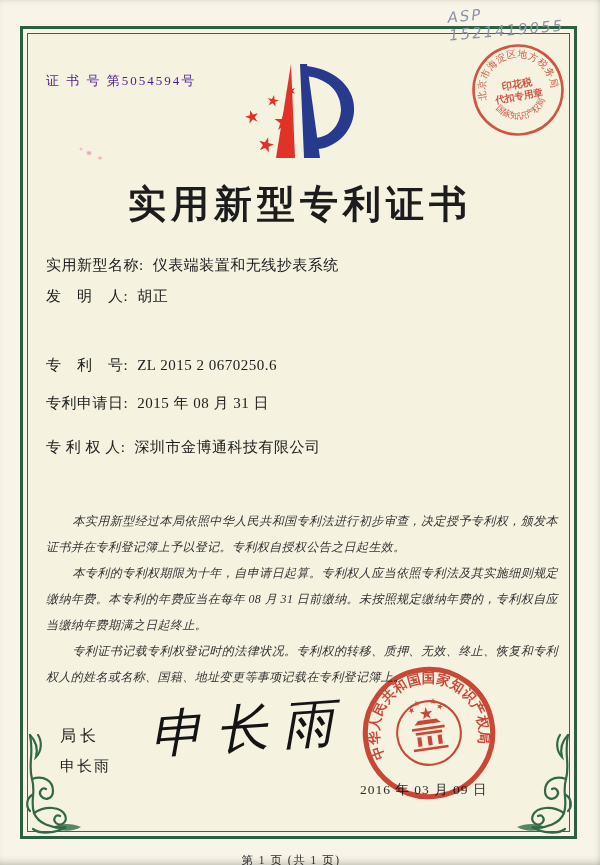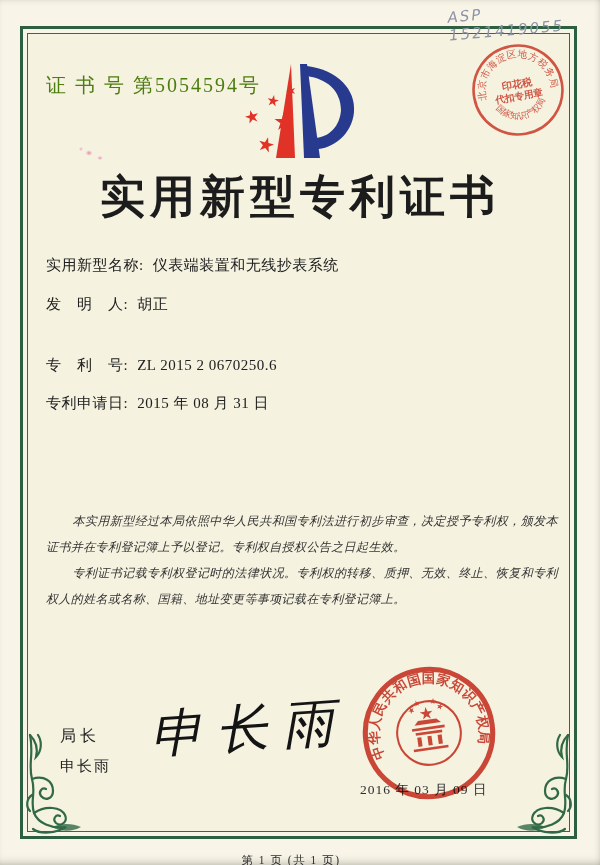--- a/index.html
+++ b/index.html
@@ -4,26 +4,26 @@
 <style>
   html,body{margin:0;padding:0;background:#e8e6da;}
   .page{
     position:relative;width:600px;height:865px;margin:0 auto;
     background:#f8f5e8;overflow:hidden;
     font-family:"Liberation Serif","DejaVu Serif",serif;color:#222;
     box-shadow:inset 0 -7px 9px -6px rgba(60,60,50,.35), inset -5px 0 7px -6px rgba(60,60,50,.25), inset 0 5px 7px -6px rgba(60,60,50,.2);
   }
   .frame-outer{position:absolute;left:20px;top:26px;right:23px;bottom:26px;border:3px solid #2d5f41;}
   .frame-inner{position:absolute;left:4px;top:4px;right:4px;bottom:4px;border:1px solid #36694a;background:#f5f2e0;}
-  .cert-number{position:absolute;left:46px;top:72px;font-size:20px;letter-spacing:2px;color:#4d7c0f;}
+  .cert-number{position:absolute;left:46px;top:72px;font-size:13px;letter-spacing:2px;color:#4c1d95;}
   .logo{position:absolute;left:228px;top:50px;width:150px;height:115px;}
-  .title{position:absolute;left:0;right:0;top:167px;text-align:center;font-size:45px;font-weight:bold;letter-spacing:5px;color:#1c1c1c;}
+  .title{position:absolute;left:0;right:0;top:179px;text-align:center;font-size:38px;font-weight:bold;letter-spacing:5px;color:#1c1c1c;}
   .field{position:absolute;left:46px;font-size:15px;color:#202020;letter-spacing:.5px;white-space:nowrap;}
   .field .fv{margin-left:9px;text-align:center;}
-  .f0{top:256px}.f1{top:295px}.f2{top:356px}.f3{top:394px}.f4{top:438px}.f5{top:484px}
+  .f0{top:256px}.f1{top:287px}.f2{top:356px}.f3{top:394px}.f4{top:438px}.f5{top:484px}
   .body-text{position:absolute;left:46px;width:512px;top:508px;font-size:12px;line-height:26px;color:#333;font-style:italic;text-align:justify;letter-spacing:.4px;}
   .body-text p{margin:0;text-indent:2.2em;}
   .sig-title{position:absolute;left:60px;top:726px;font-size:16px;letter-spacing:4px;color:#1f1f1f;}
   .sig-name{position:absolute;left:60px;top:757px;font-size:15px;letter-spacing:2px;color:#1f1f1f;}
   .sig-script{position:absolute;left:150px;top:694px;font-size:52px;letter-spacing:14px;color:#141414;font-style:italic;transform:rotate(-4deg);white-space:nowrap;}
   .seal-date{position:absolute;left:360px;top:781px;font-size:13.5px;letter-spacing:1px;color:#2e2e2e;z-index:2;}
   .office-seal{position:absolute;left:352px;top:656px;width:154px;height:154px;mix-blend-mode:multiply;opacity:.92;z-index:3;}
   .tax-stamp{position:absolute;left:458px;top:30px;width:120px;height:120px;mix-blend-mode:multiply;opacity:.85;transform:rotate(-10deg);z-index:3;}
   .asp-note{position:absolute;left:448px;top:2px;font-size:15px;color:#8d93a6;font-family:"DejaVu Sans","Liberation Sans",sans-serif;font-style:italic;letter-spacing:2px;transform:rotate(-5deg);z-index:4;}
   .footer{position:absolute;left:0;right:18px;top:817px;text-align:center;font-size:11.5px;letter-spacing:1.5px;color:#2c2c2c;margin-top:36px;}
@@ -90,23 +90,27 @@
   </div>
   <div class="field f1">
     <span>发　明　人:</span><span class="fv">胡正</span>
   </div>
   <div class="field f2">
     <span>专　利　号:</span><span class="fv">ZL 2015 2 0670250.6</span>
   </div>
   <div class="field f3">
     <span>专利申请日:</span><span class="fv">2015 年 08 月 31 日</span>
   </div>
+  <div class="field f4">
+    <span>专 利 权 人:</span><span class="fv">深圳市金博通科技有限公司</span>
+  </div>
 
   <div class="body-text">
     <p>本实用新型经过本局依照中华人民共和国专利法进行初步审查，决定授予专利权，颁发本证书并在专利登记簿上予以登记。专利权自授权公告之日起生效。</p>
+    <p>本专利的专利权期限为十年，自申请日起算。专利权人应当依照专利法及其实施细则规定缴纳年费。本专利的年费应当在每年 08 月 31 日前缴纳。未按照规定缴纳年费的，专利权自应当缴纳年费期满之日起终止。</p>
     <p>专利证书记载专利权登记时的法律状况。专利权的转移、质押、无效、终止、恢复和专利权人的姓名或名称、国籍、地址变更等事项记载在专利登记簿上。</p>
   </div>
 
   <svg class="ornament orn-left" viewBox="0 0 64 104">
     <g fill="none" stroke="#316946" stroke-width="2.2" stroke-linecap="round">
       <path d="M6,2 C10,20 4,32 8,46 C12,60 6,68 10,80"></path>
       <path d="M6,2 C12,8 14,16 12,24 C18,18 18,8 14,2"></path>
       <path d="M8,46 C20,42 29,48 29,58 C29,66 21,68 17,63 C14,59 18,54 22,56"></path>
       <path d="M10,80 C22,72 37,74 41,82 C44,89 37,94 32,90 C28,86 32,81 36,83"></path>
       <path d="M10,80 C14,90 27,96 42,94 C32,100 17,102 9,96"></path>

